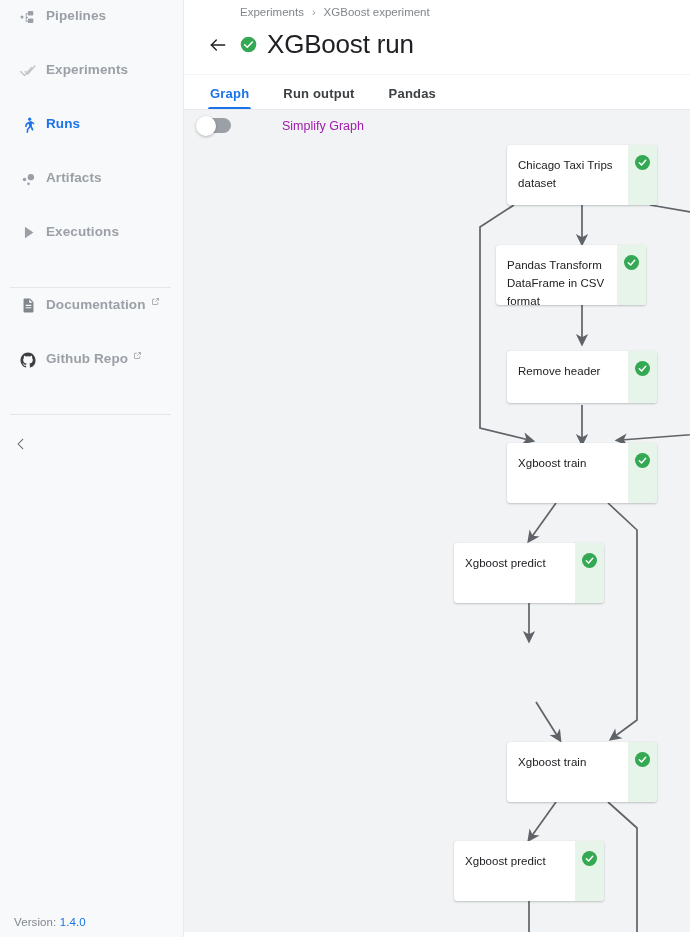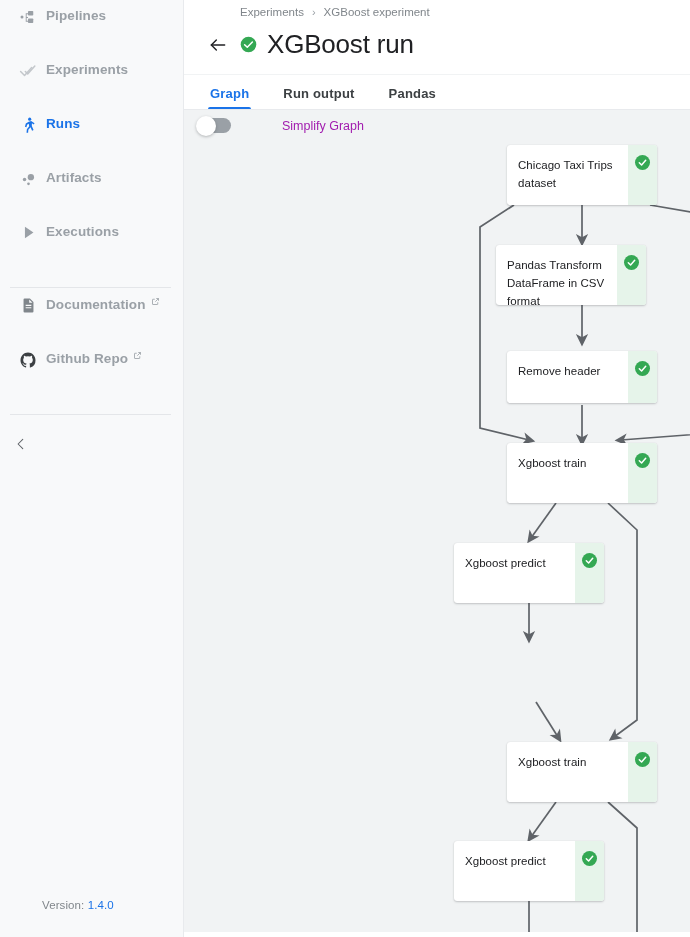--- a/index.html
+++ b/index.html
@@ -64,25 +64,24 @@
   .collapse-row {
     display: flex;
     align-items: center;
     height: 44px;
     padding-left: 14px;
     cursor: pointer;
   }
   .version {
     position: absolute;
     left: 14px;
-    bottom: 26px;
+    bottom: 9px;
     font-size: 11.5px;
     color: #80868b;
     letter-spacing: .1px;
-    margin-left: 28px;
   }
   .version b { color: #1a73e8; font-weight: 400; }
 
   
   .main {
     position: relative;
     width: 506px;
     flex: 0 0 506px;
     height: 937px;
     background: #ffffff;

